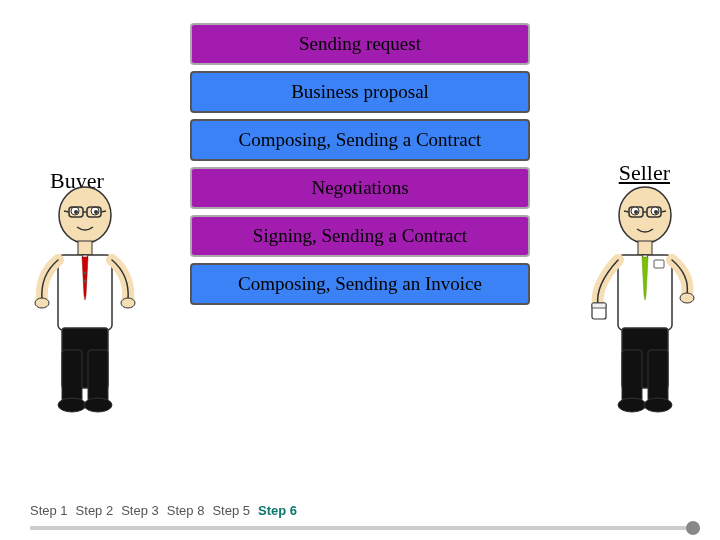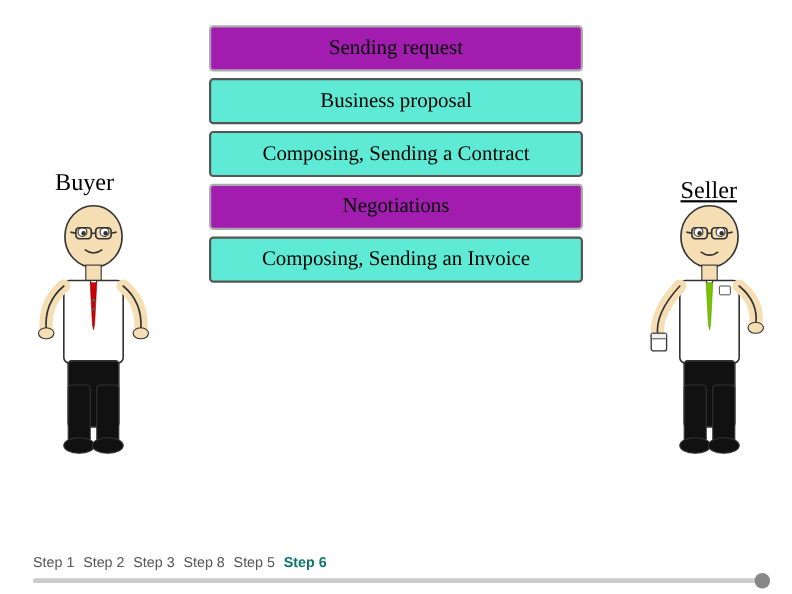--- a/index.html
+++ b/index.html
@@ -87,34 +87,34 @@
       border-radius: 4px;
       padding: 8px 30px;
       font-size: 19px;
       text-align: center;
       min-width: 340px;
       background: #a21caf;
       color: #000;
     }
 
     .flow-box.green-bg {
-      background: #5eead4;
+      background: #3b82f6;
       color: #000;
       border-color: #555;
     }
 
     .flow-box.no-border {
       border-color: #aaa;
     }
 
     
     .buyer-label {
       position: absolute;
       left: 50px;
-      top: 153px;
+      top: 168px;
       font-size: 22px;
       font-family: 'Comic Sans MS', cursive;
       color: #000;
       font-weight: normal;
     }
 
     .seller-label {
       position: absolute;
       right: 50px;
       top: 160px;
@@ -259,20 +259,23 @@
       <span>Sending request</span>
     </div>
     <div class="flow-box green-bg">
       <span>Business proposal</span>
     </div>
     <div class="flow-box green-bg">
       <span>Composing, Sending a Contract</span>
     </div>
     <div class="flow-box no-border">
       <span>Negotiations</span>
+    </div>
+    <div class="flow-box no-border">
+      <span>Signing, Sending a Contract</span>
     </div>
     <div class="flow-box green-bg">
       <span>Composing, Sending an Invoice</span>
     </div>
   </div>
 
   <div class="steps-row">
     <span class="step-label">Step 1</span>
     <span class="step-label">Step 2</span>
     <span class="step-label">Step 3</span>

